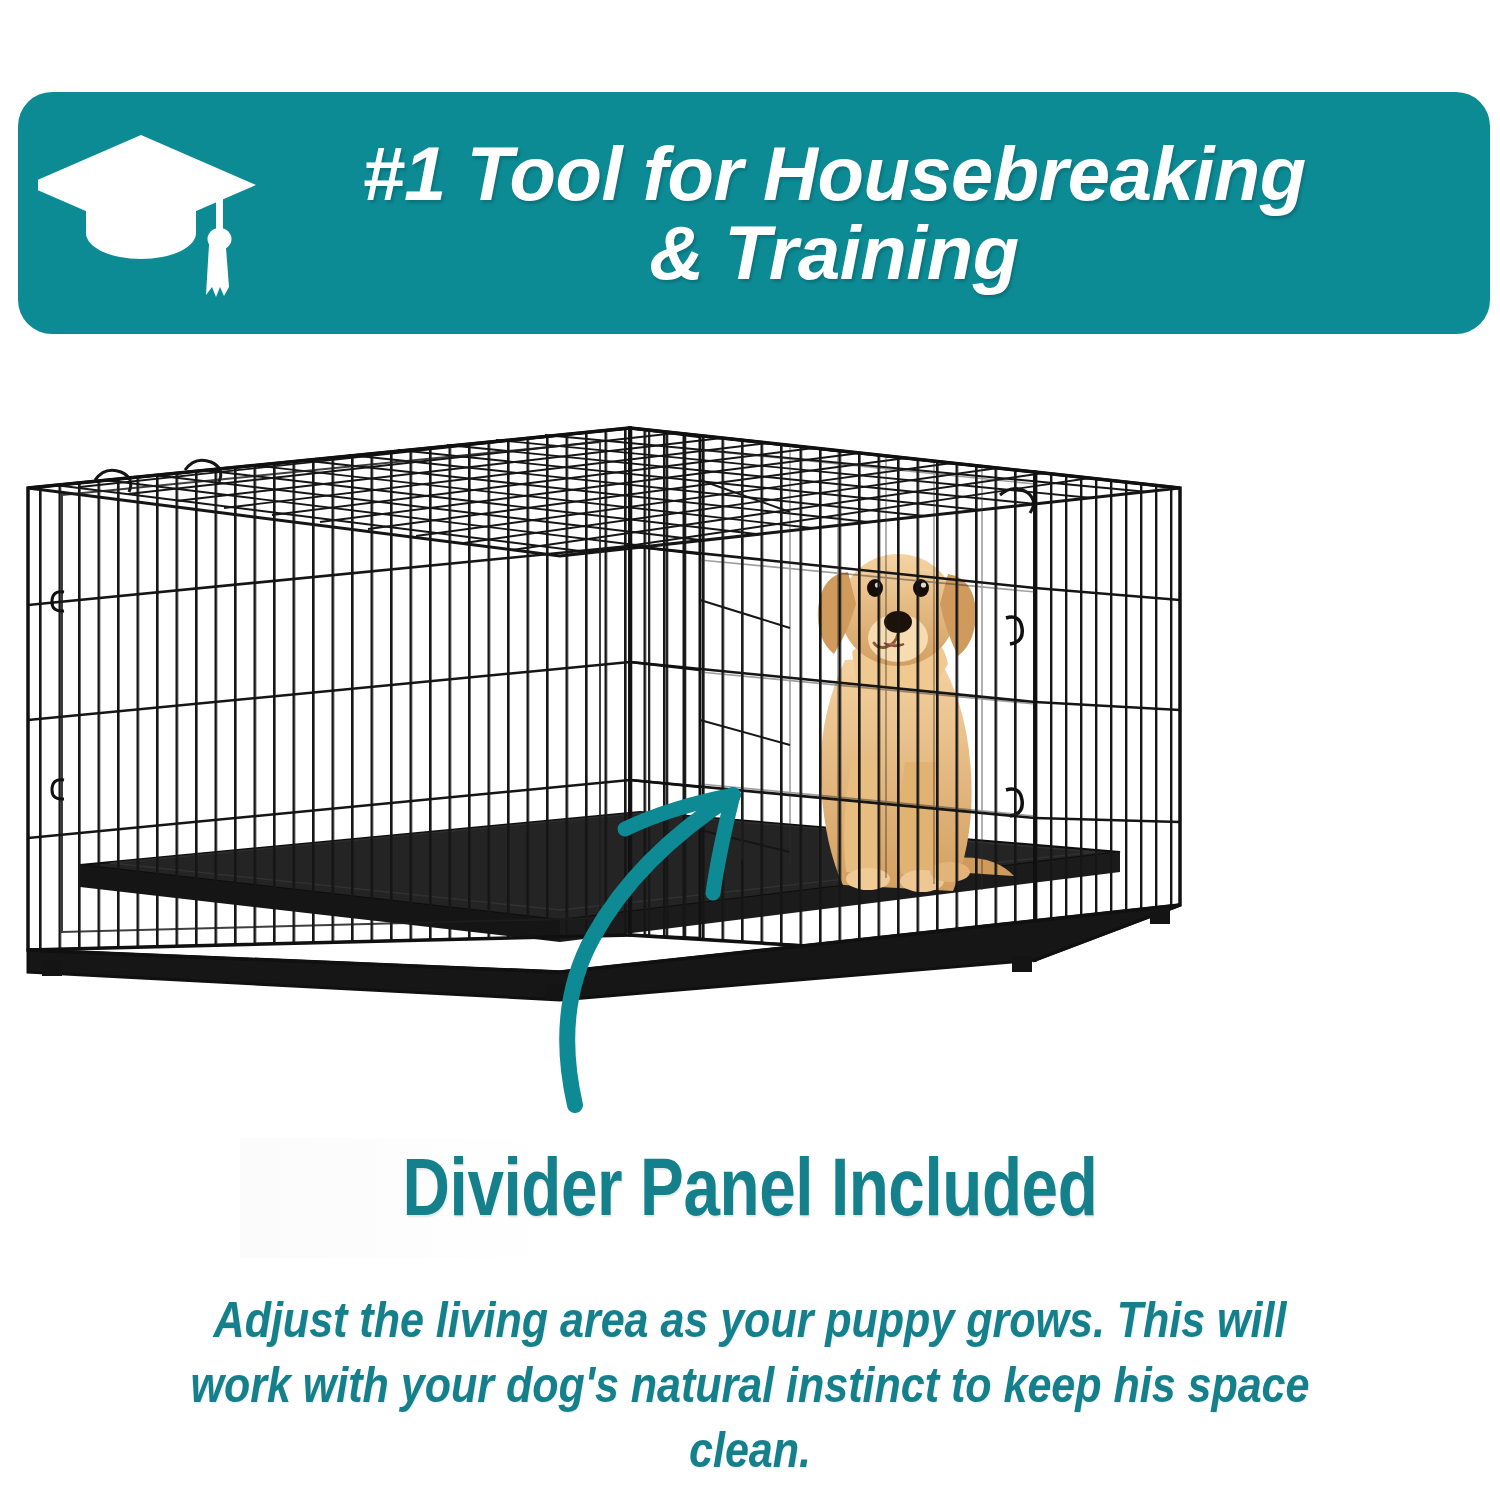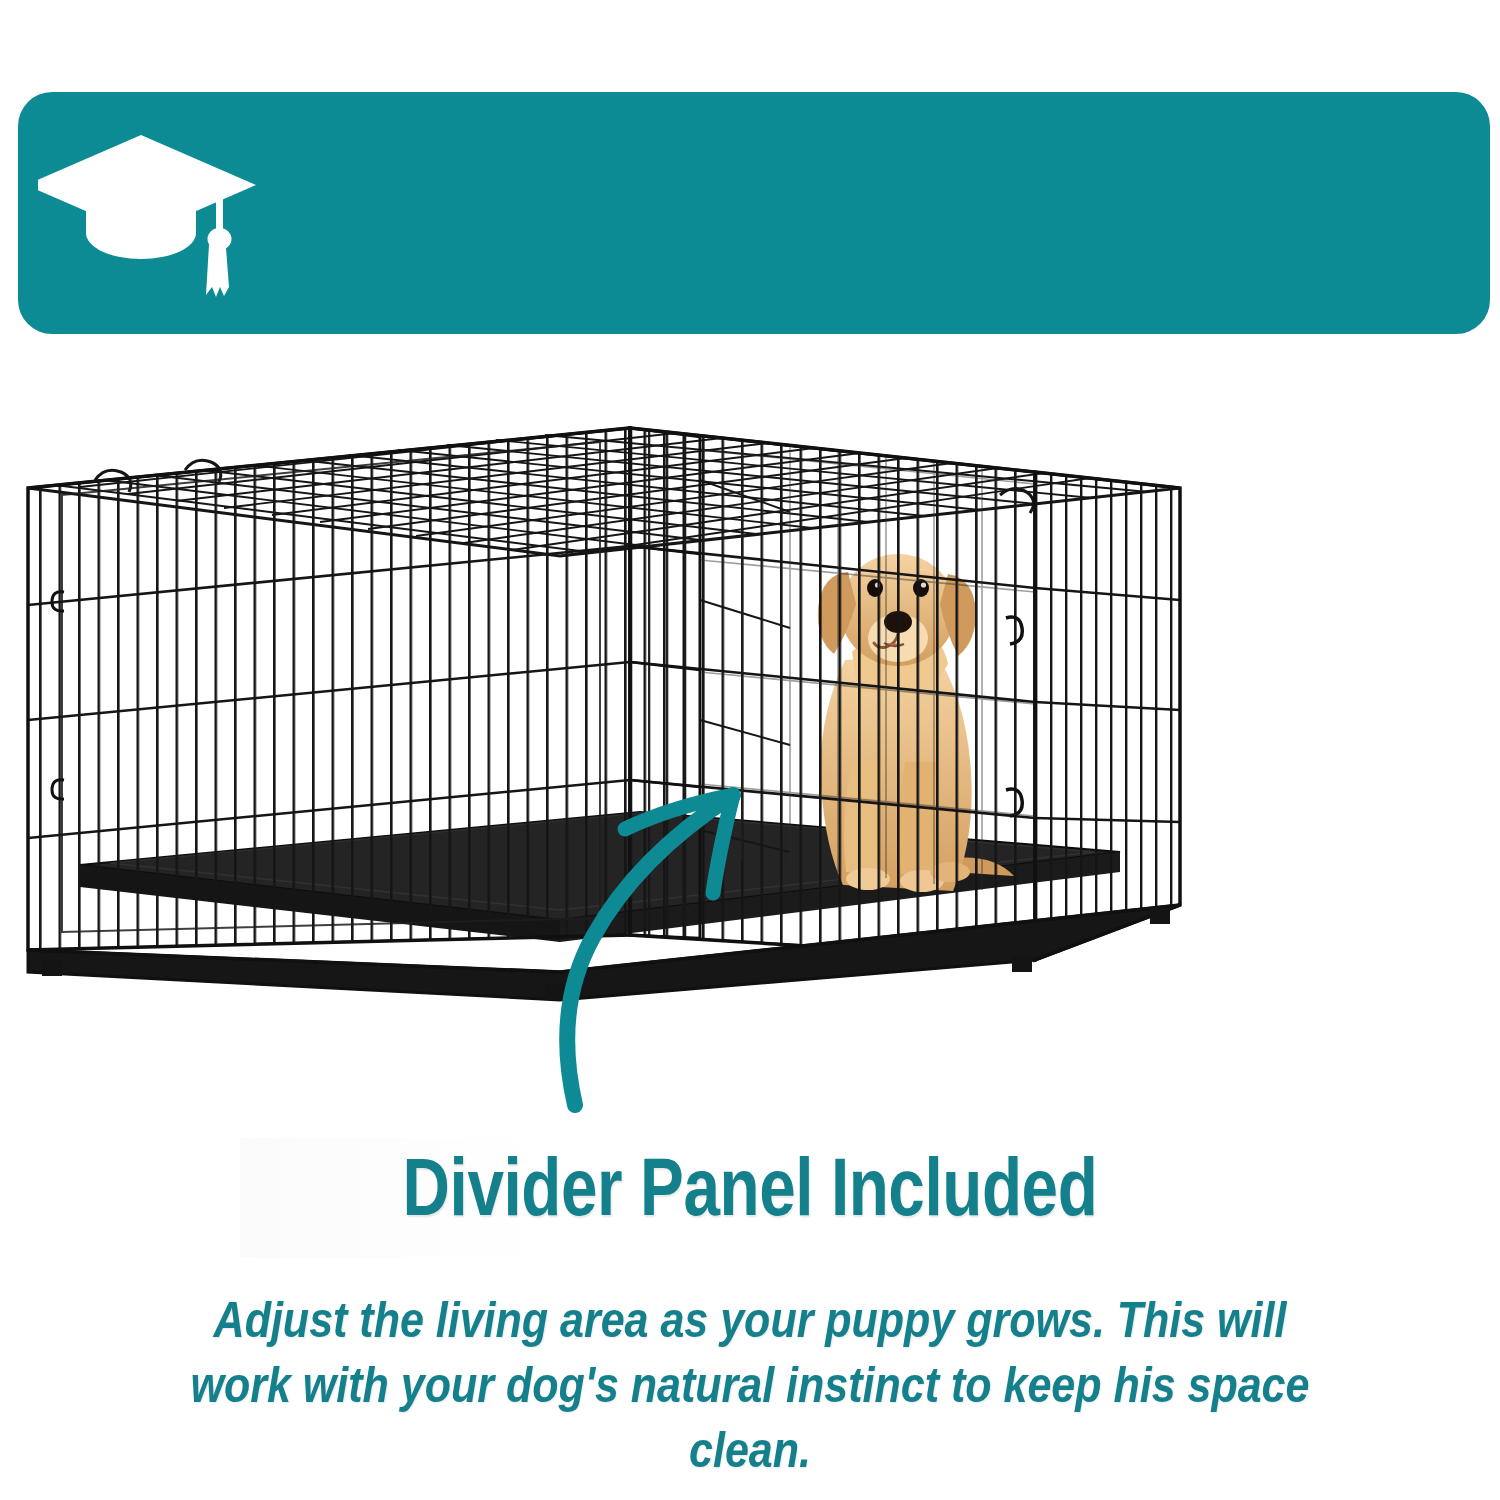--- a/index.html
+++ b/index.html
@@ -128,20 +128,22 @@
       <path d="M48,72 L48,110 a55,26 0 0 0 110,0 L158,72 L103,98 Z" fill="#ffffff"></path>
 
       <rect x="178" y="60" width="7" height="58" fill="#ffffff"></rect>
 
       <ellipse cx="181.5" cy="116" rx="12" ry="11" fill="#ffffff"></ellipse>
 
       <path d="M171,122 L168,172 l6,-8 l4,10 l4,-10 l4,9 l5,-9 l-4,-52 Z" fill="#ffffff"></path>
     </svg>
   </div>
 
+  <div id="header-title">#1 Tool for Housebreaking
+&amp; Training</div>
 </div>
 
 <div id="product-area">
 
   <svg id="crate-svg" width="1500" height="760" viewBox="0 0 1500 760">
     <defs>
 
       <pattern id="frontBars" x="0" y="0" width="19.5" height="10" patternUnits="userSpaceOnUse">
         <rect x="0" y="0" width="2.6" height="10" fill="#151515"></rect>
       </pattern>

